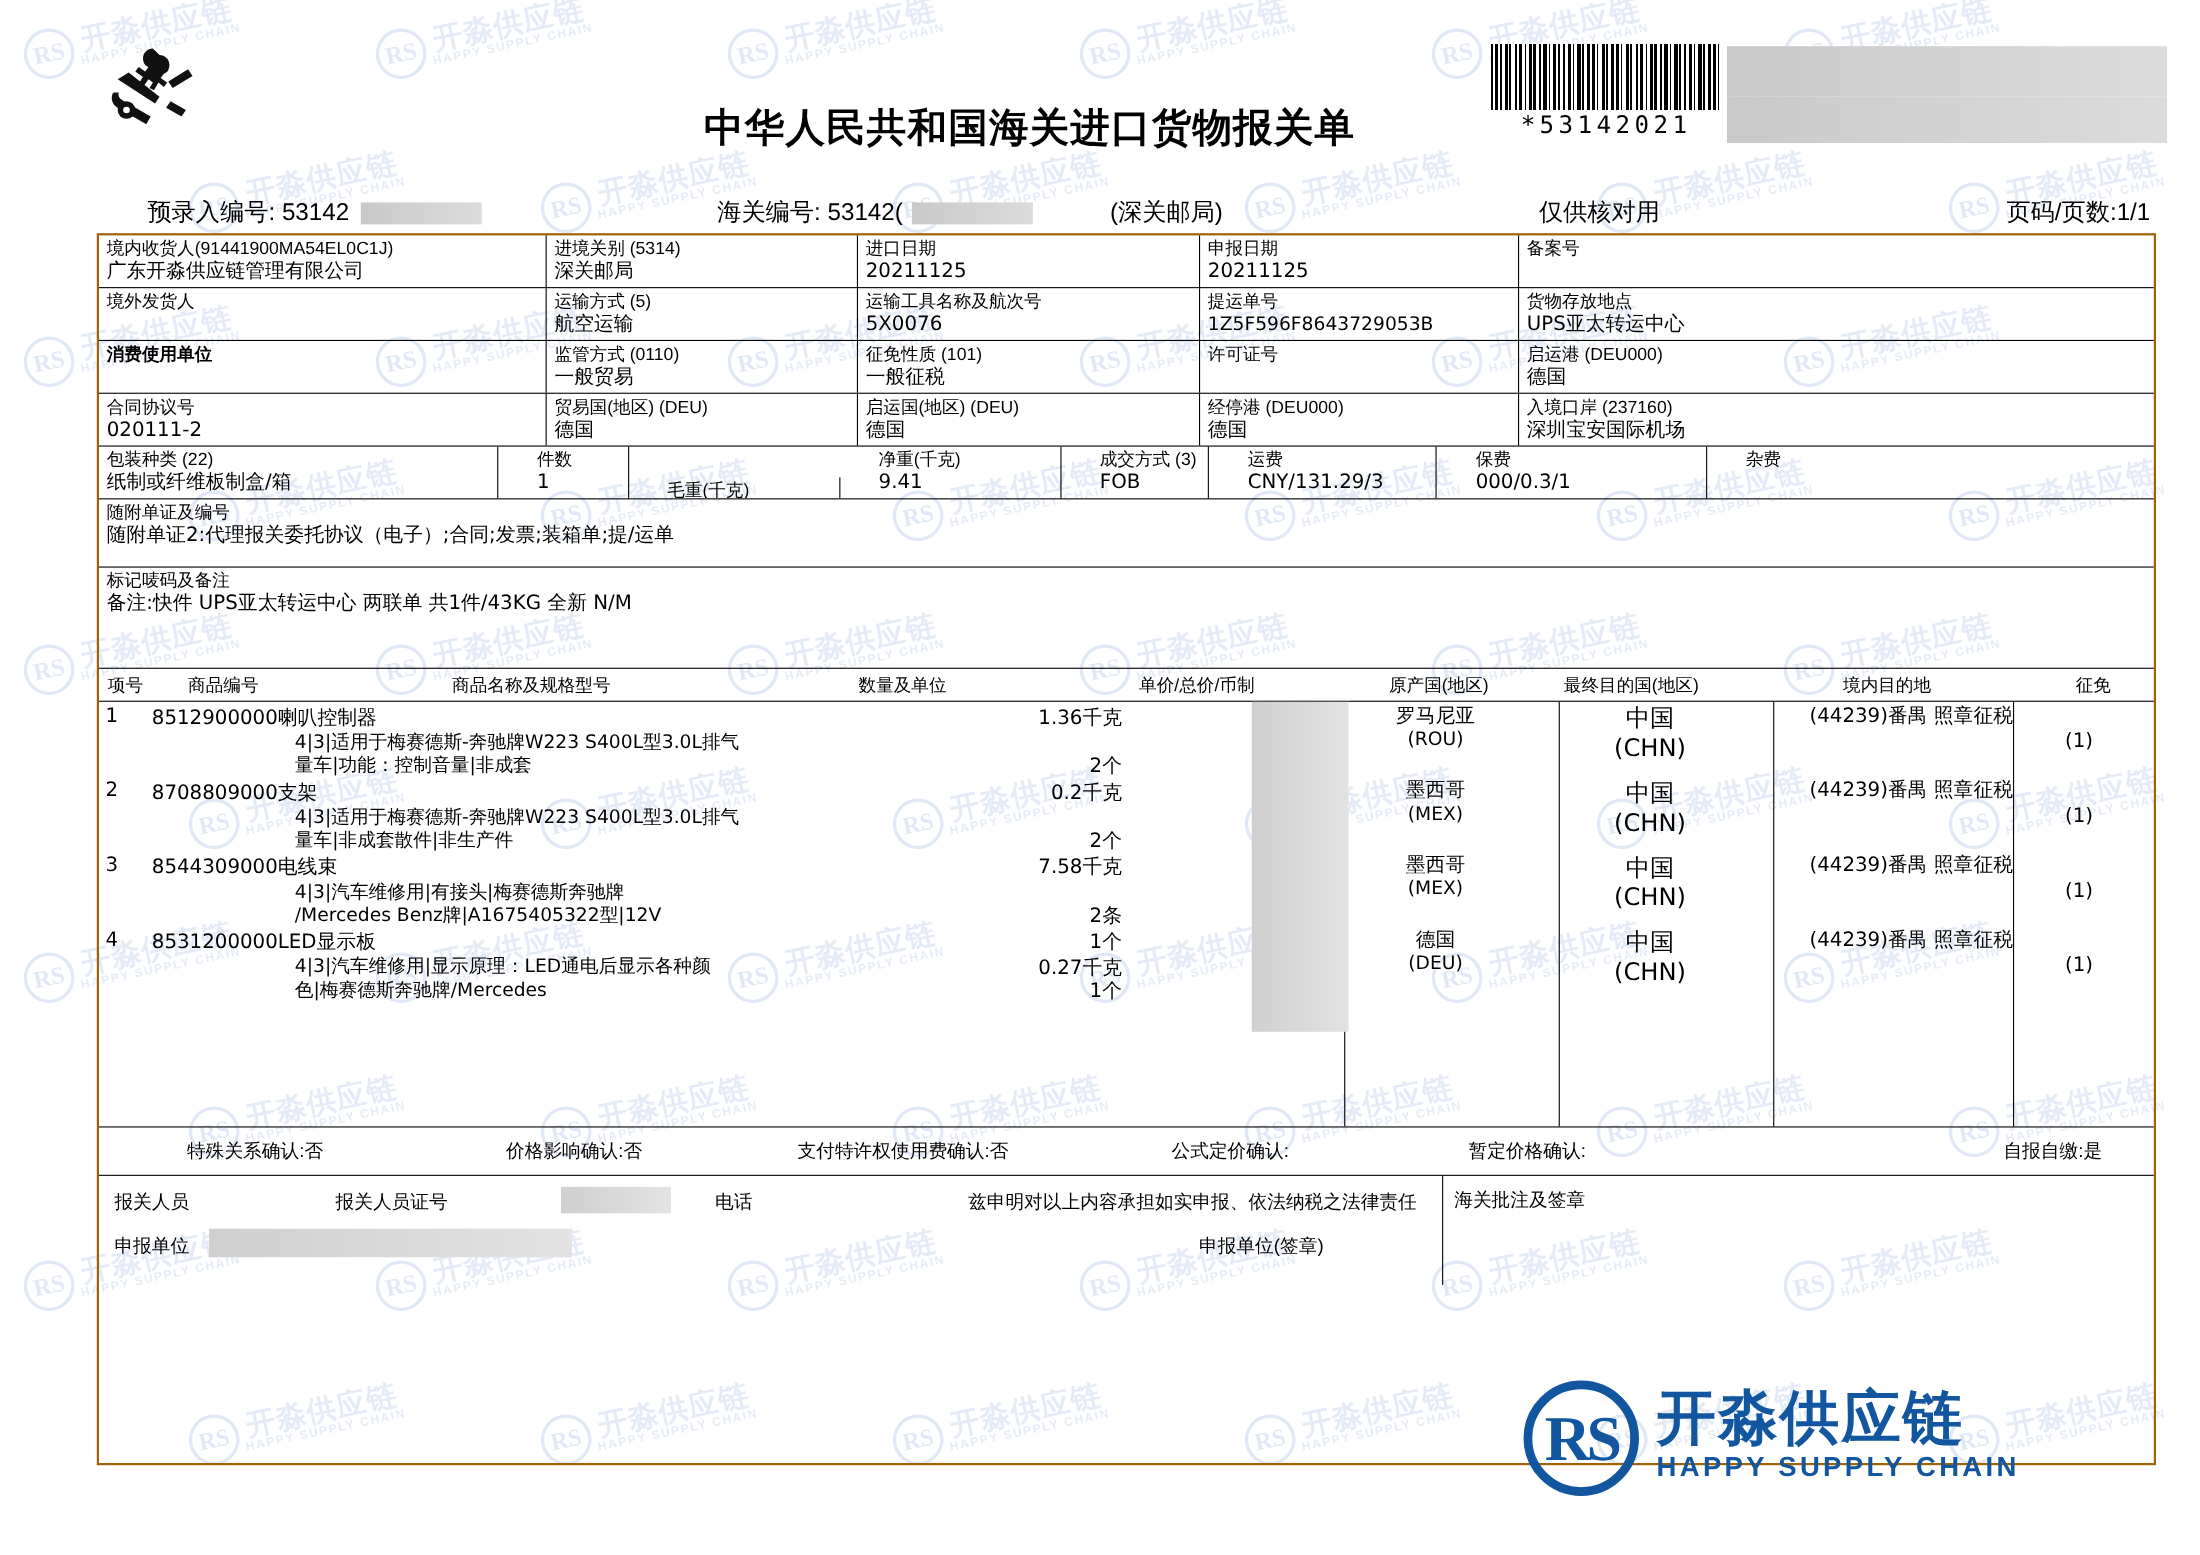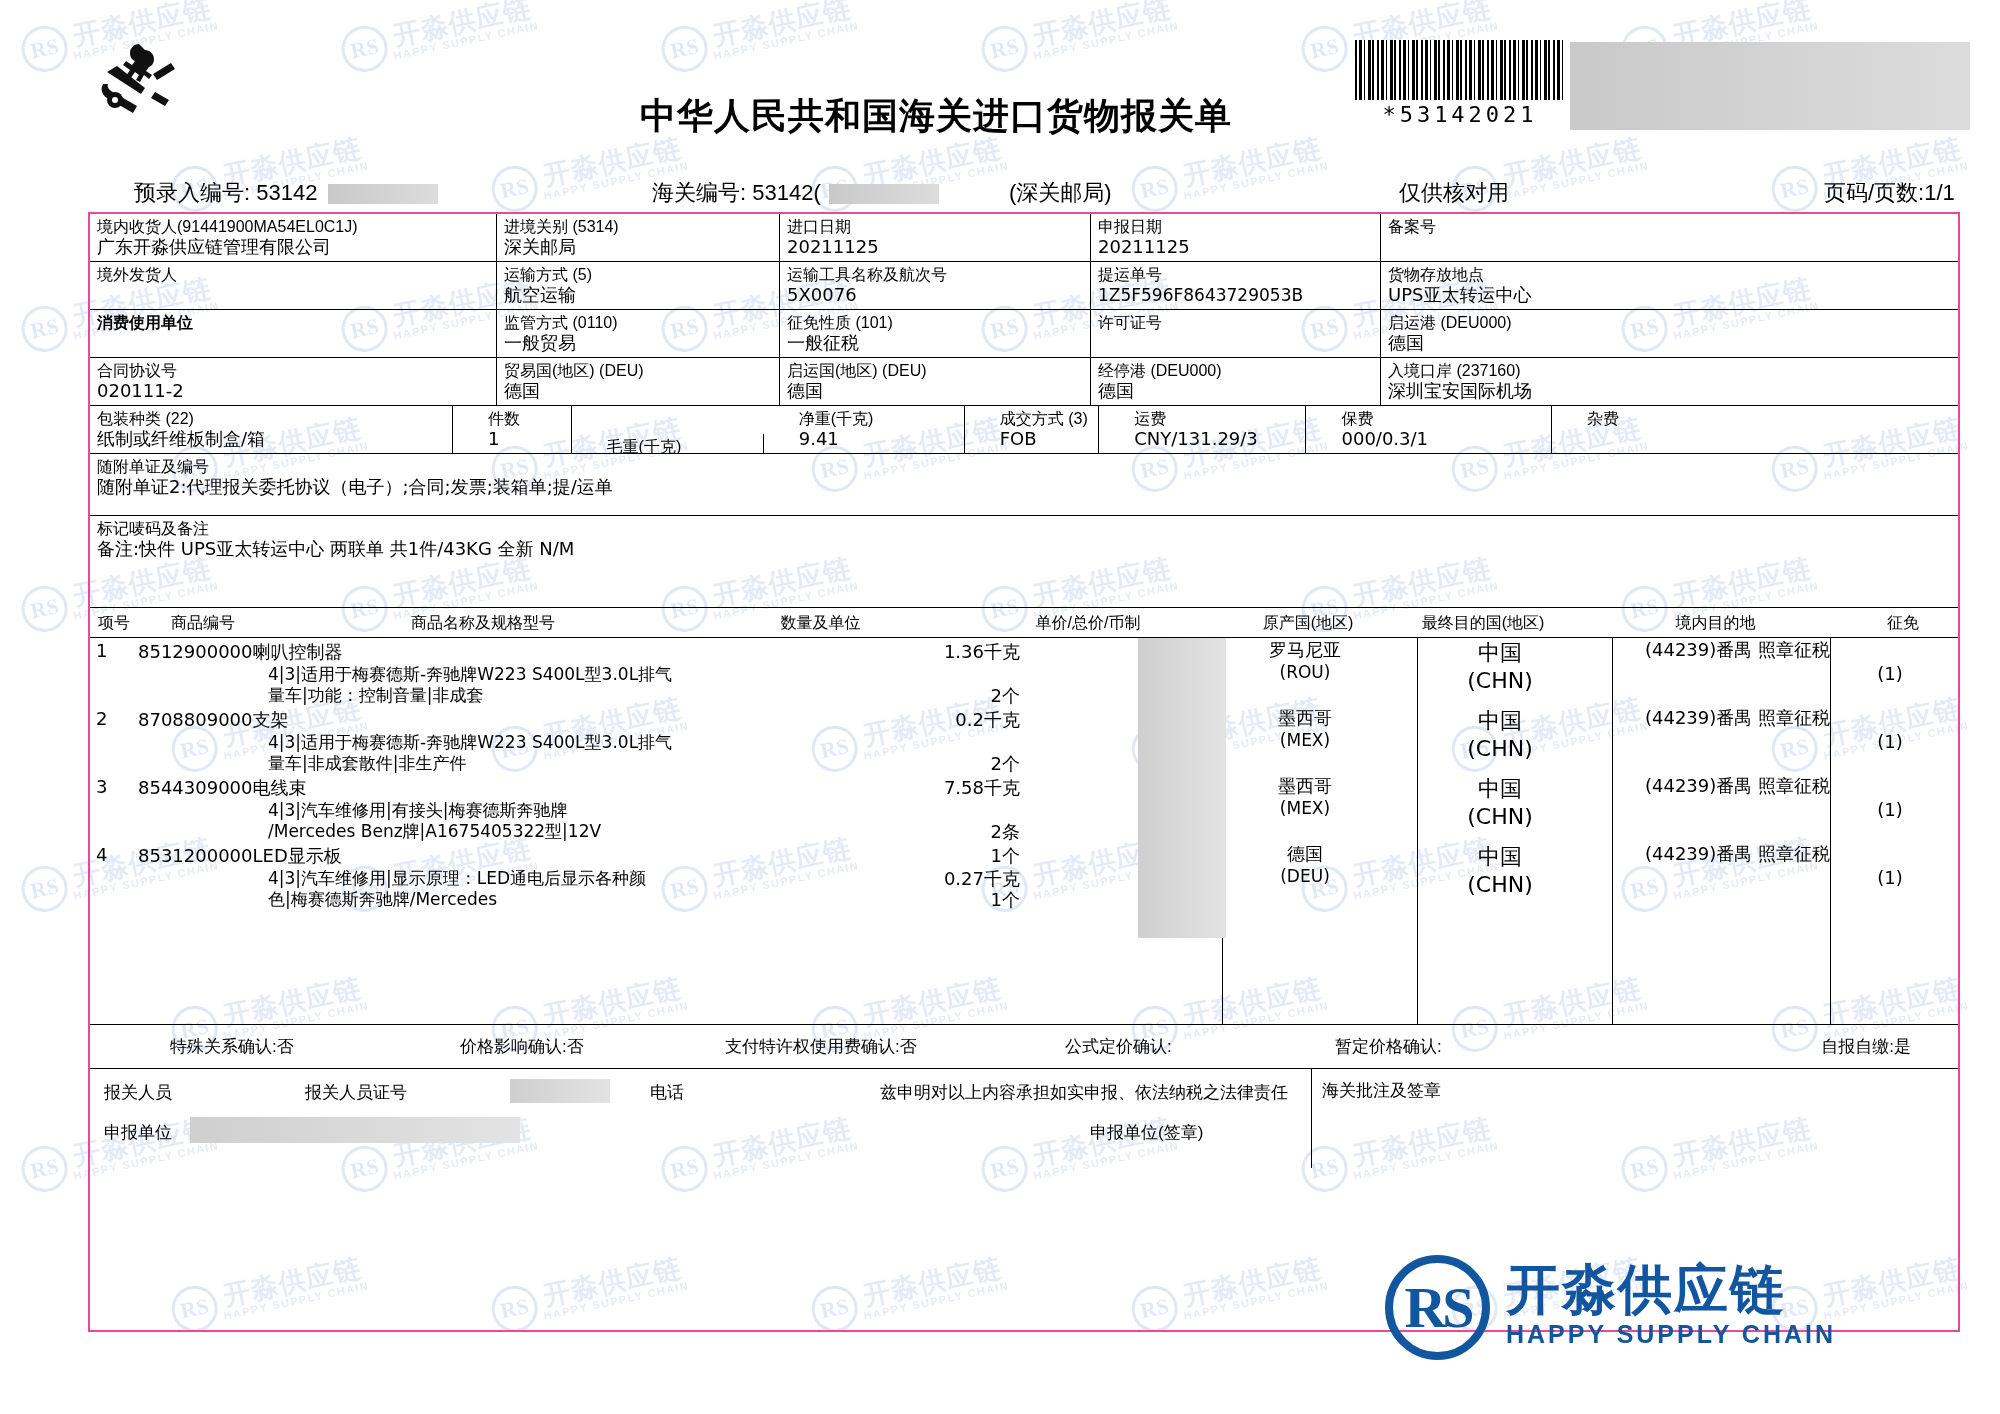--- a/index.html
+++ b/index.html
@@ -142,21 +142,21 @@
   .sh-only { left: 1265px; }
   .sh-page { left: 1690px; }
 
   
   #form {
     position: absolute;
     left: 88px;
     top: 212px;
     width: 1872px;
     height: 1120px;
-    border: 2px solid #ec4899;
+    border: 2px solid #a16207;
     box-sizing: border-box;
     z-index: 10;
     background: transparent;
   }
   .row { display: flex; border-bottom: 1px solid #000; box-sizing: border-box; }
   .cell {
     box-sizing: border-box;
     border-right: 1px solid #000;
     padding: 3px 7px 2px 7px;
     position: relative;

